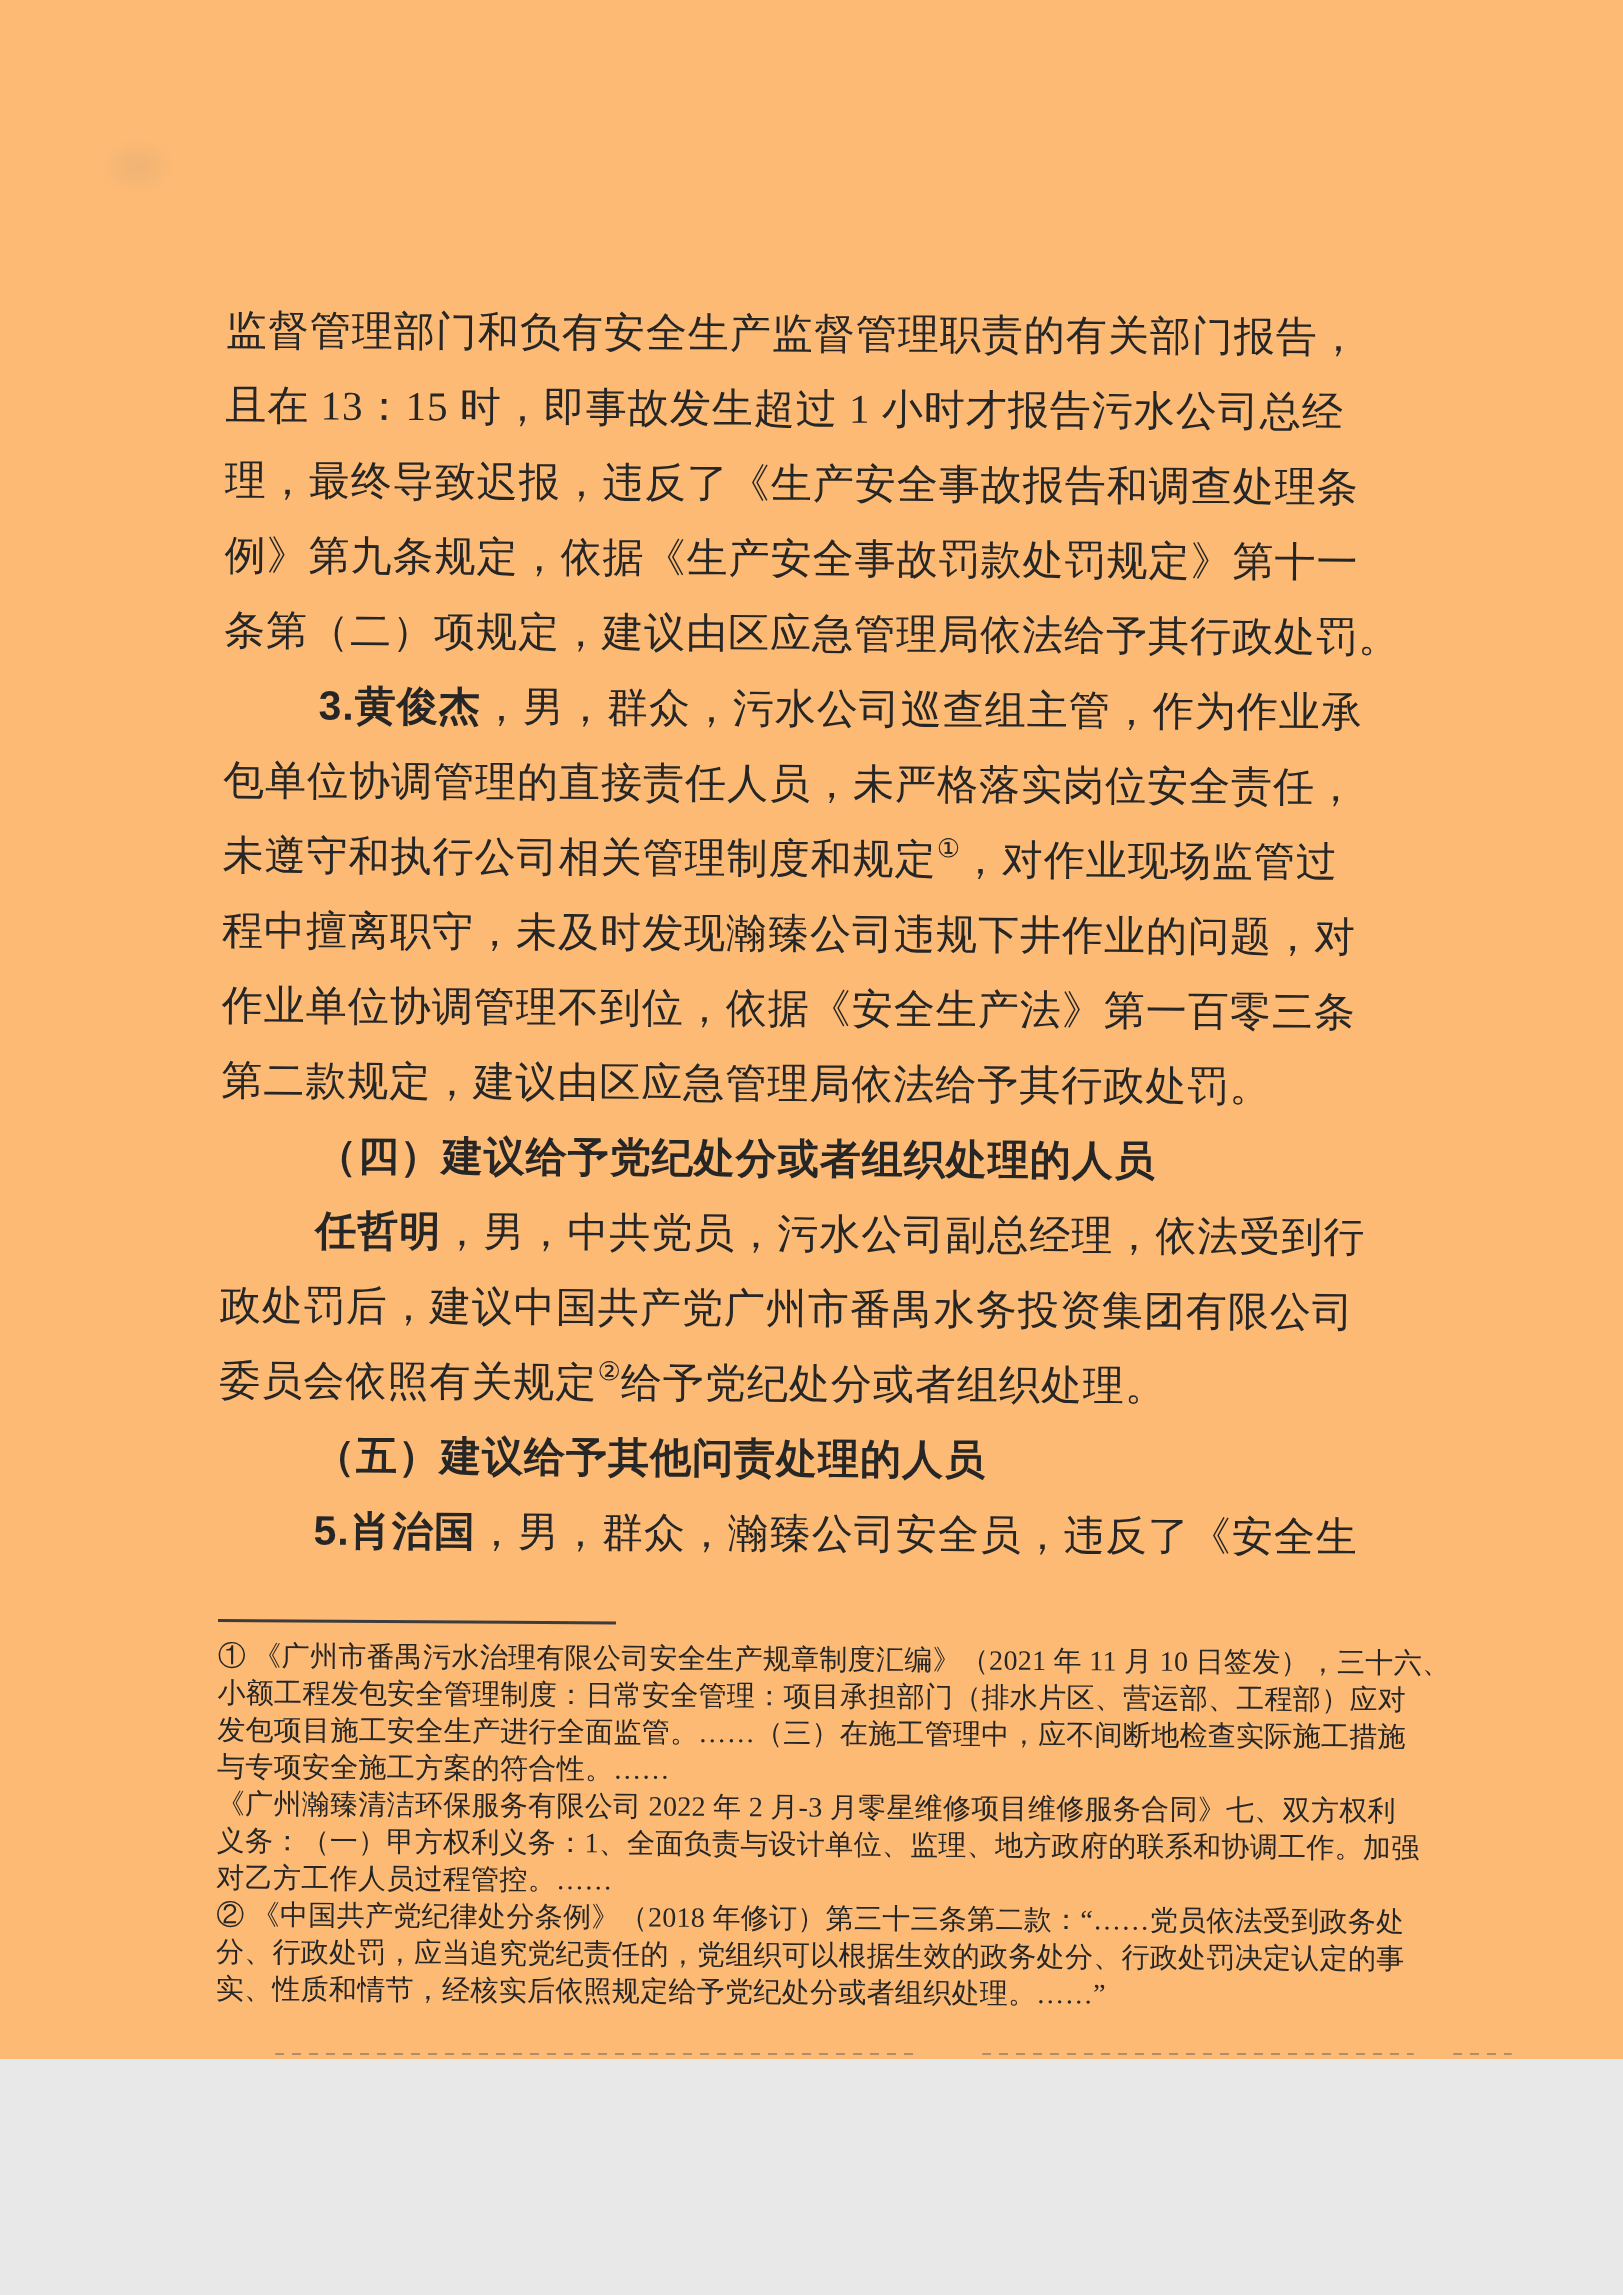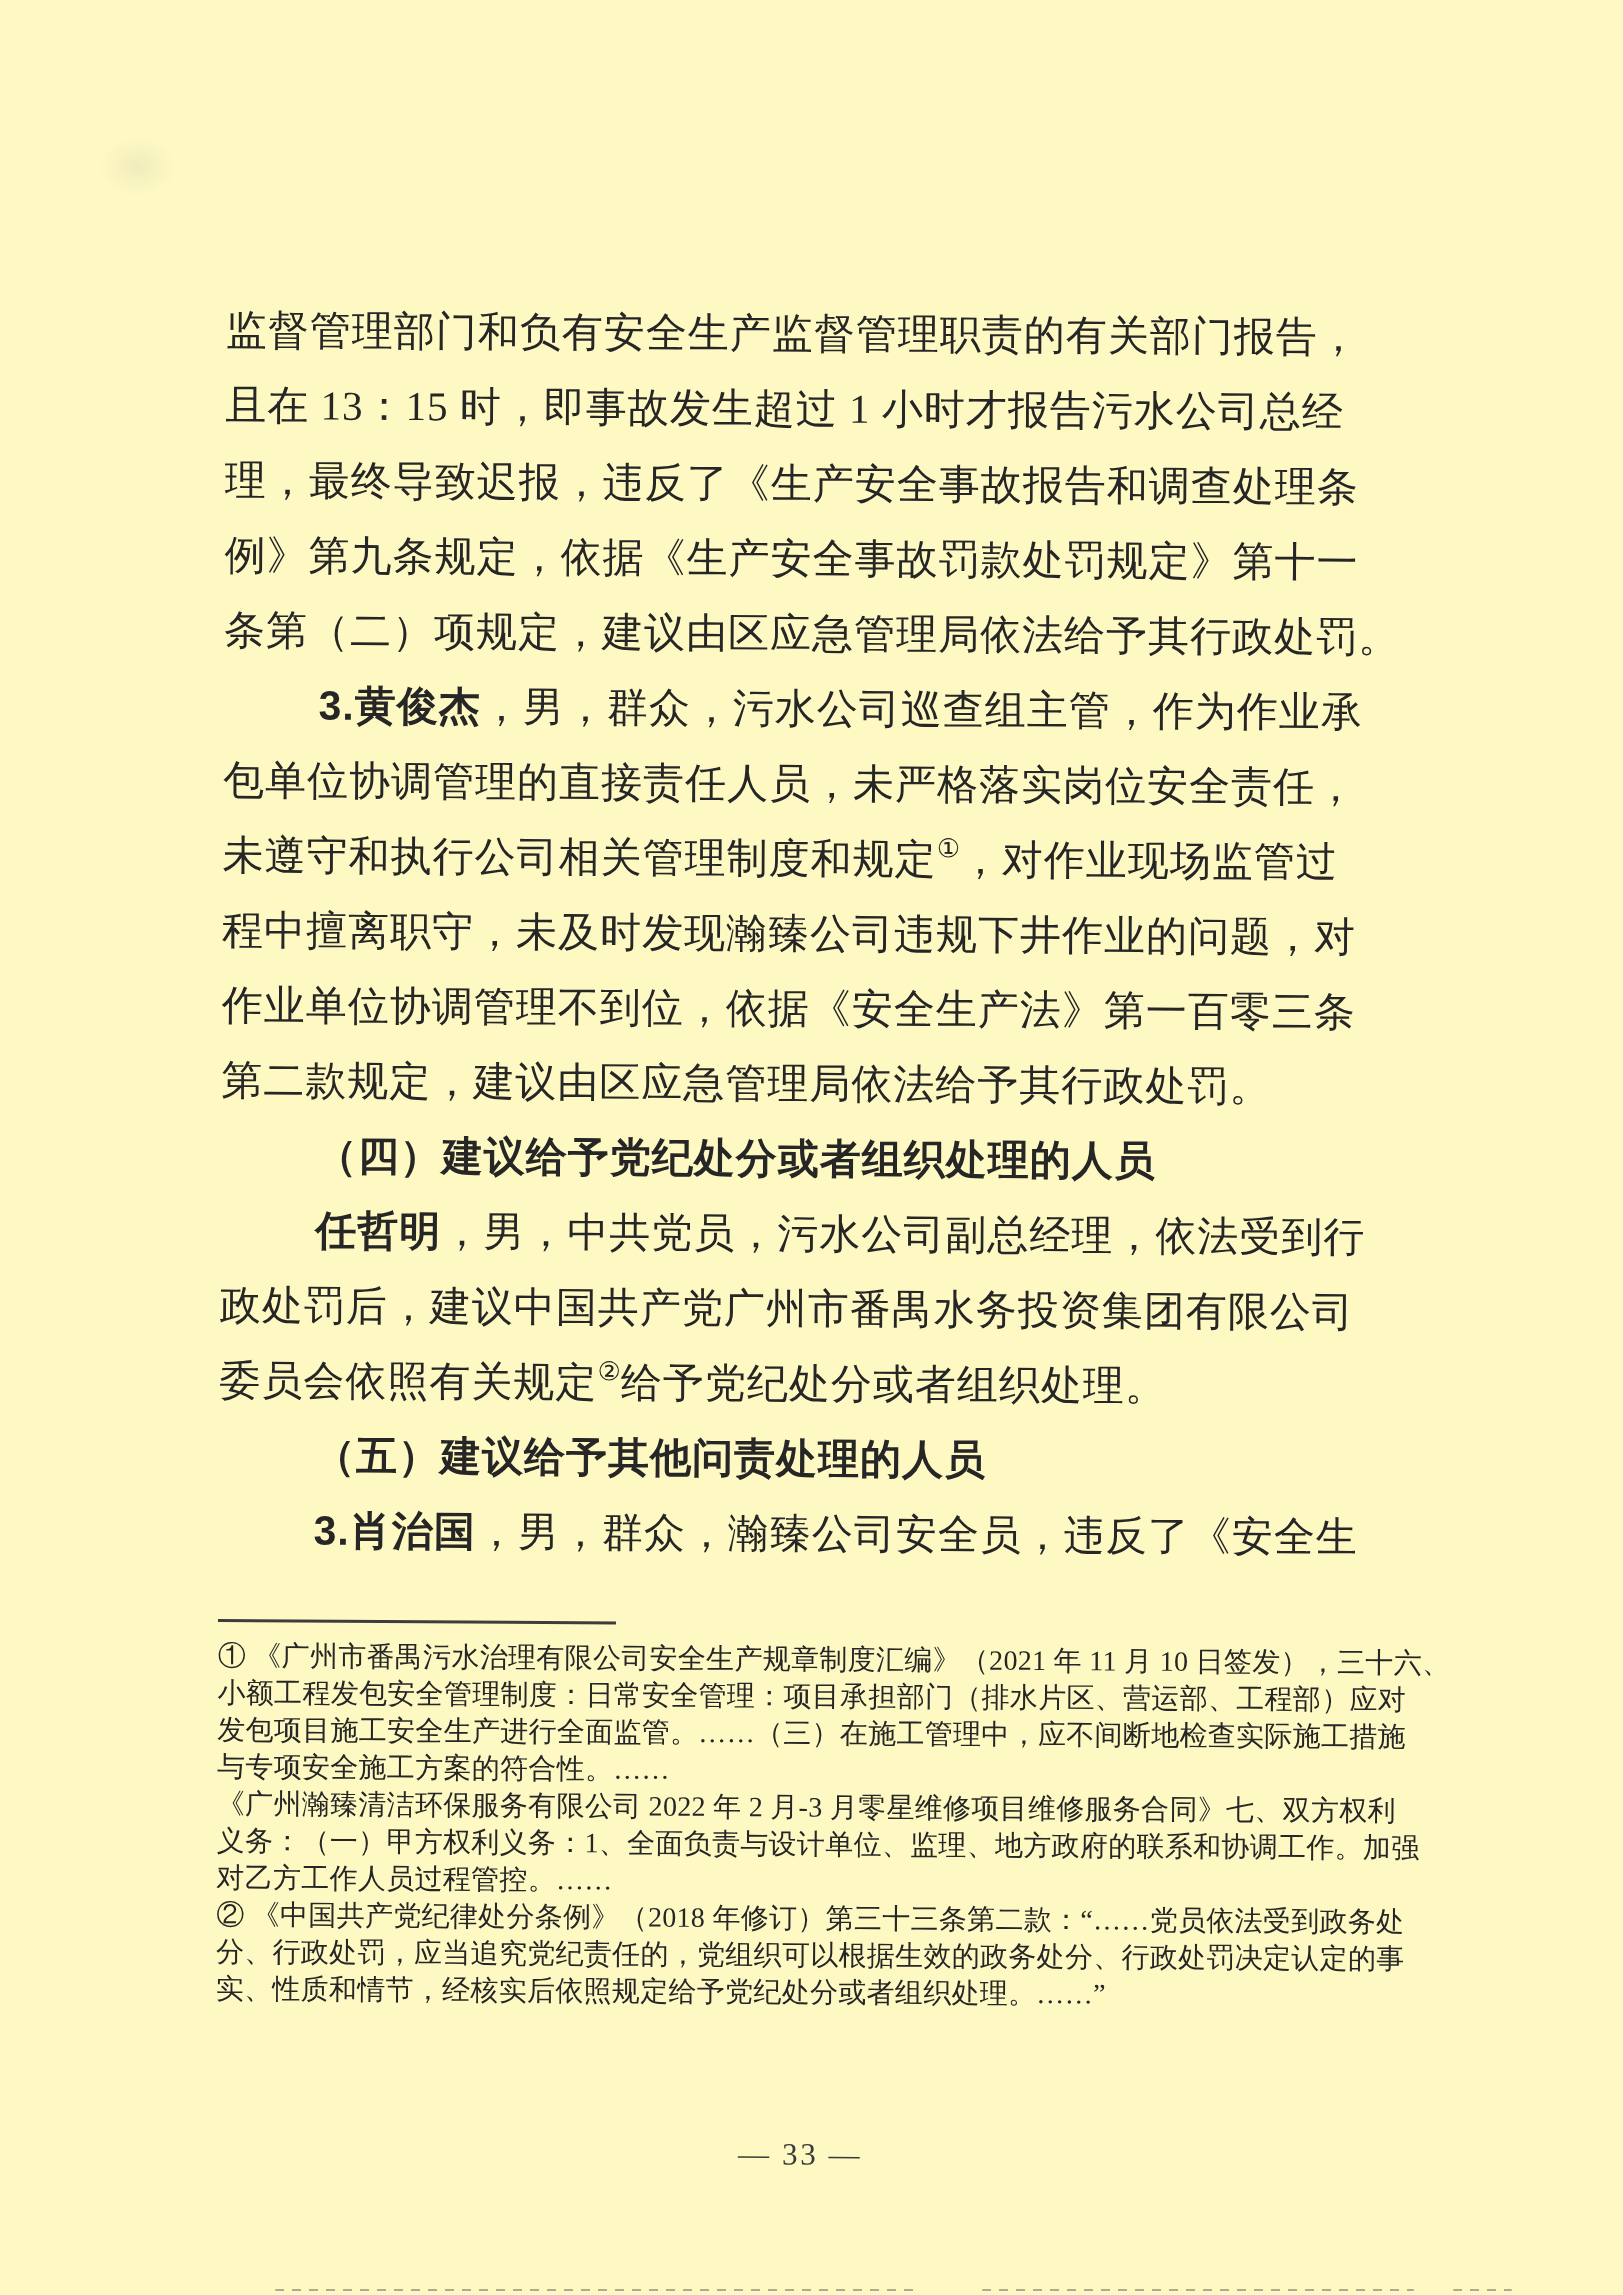--- a/index.html
+++ b/index.html
@@ -1,19 +1,19 @@
 <!DOCTYPE html>
 <html style="font-size:10.5px"><head>
 <meta charset="utf-8">
 <style>
   html,body{margin:0;padding:0;background:#e8e8e8;}
   .page{
     position:relative;
-    width:1623px;height:2295px;
-    background:#fef9c3;
+    width:1623px;height:2059px;
+    background:#fdba74;
     overflow:hidden;
     font-family:"Liberation Serif","DejaVu Serif",serif;
     color:#262626;
   }
   .content{
     position:absolute;left:0;top:0;width:100%;height:100%;
     transform:rotate(0.35deg);
     transform-origin:226px 308px;
   }
   .body-text{
@@ -79,21 +79,21 @@
         <div class="line"><span class="seg">包单位协调管理的直接责任人员，未严格落实岗位安全责任，</span></div>
         <div class="line"><span class="seg">未遵守和执行公司相关管理制度和规定</span><span class="seg sup">①</span><span class="seg">，对作业现场监管过</span></div>
         <div class="line"><span class="seg">程中擅离职守，未及时发现瀚臻公司违规下井作业的问题，对</span></div>
         <div class="line"><span class="seg">作业单位协调管理不到位，依据《安全生产法》第一百零三条</span></div>
         <div class="line"><span class="seg">第二款规定，建议由区应急管理局依法给予其行政处罚。</span></div>
         <div class="line indent"><span class="seg b">（四）建议给予党纪处分或者组织处理的人员</span></div>
         <div class="line indent"><span class="seg b">任哲明</span><span class="seg">，男，中共党员，污水公司副总经理，依法受到行</span></div>
         <div class="line"><span class="seg">政处罚后，建议中国共产党广州市番禺水务投资集团有限公司</span></div>
         <div class="line"><span class="seg">委员会依照有关规定</span><span class="seg sup">②</span><span class="seg">给予党纪处分或者组织处理。</span></div>
         <div class="line indent"><span class="seg b">（五）建议给予其他问责处理的人员</span></div>
-        <div class="line indent"><span class="seg b">3.肖治国</span><span class="seg">，男，群众，瀚臻公司安全员，违反了《安全生</span></div>
+        <div class="line indent"><span class="seg b">5.肖治国</span><span class="seg">，男，群众，瀚臻公司安全员，违反了《安全生</span></div>
       </div>
     <div class="footnote-sep"></div>
     <div class="footnotes" id="footnote-lines">
         <div class="fline">① 《广州市番禺污水治理有限公司安全生产规章制度汇编》（2021 年 11 月 10 日签发），三十六、</div>
         <div class="fline">小额工程发包安全管理制度：日常安全管理：项目承担部门（排水片区、营运部、工程部）应对</div>
         <div class="fline">发包项目施工安全生产进行全面监管。……（三）在施工管理中，应不间断地检查实际施工措施</div>
         <div class="fline">与专项安全施工方案的符合性。……</div>
         <div class="fline">《广州瀚臻清洁环保服务有限公司 2022 年 2 月-3 月零星维修项目维修服务合同》七、双方权利</div>
         <div class="fline">义务：（一）甲方权利义务：1、全面负责与设计单位、监理、地方政府的联系和协调工作。加强</div>
         <div class="fline">对乙方工作人员过程管控。……</div>

